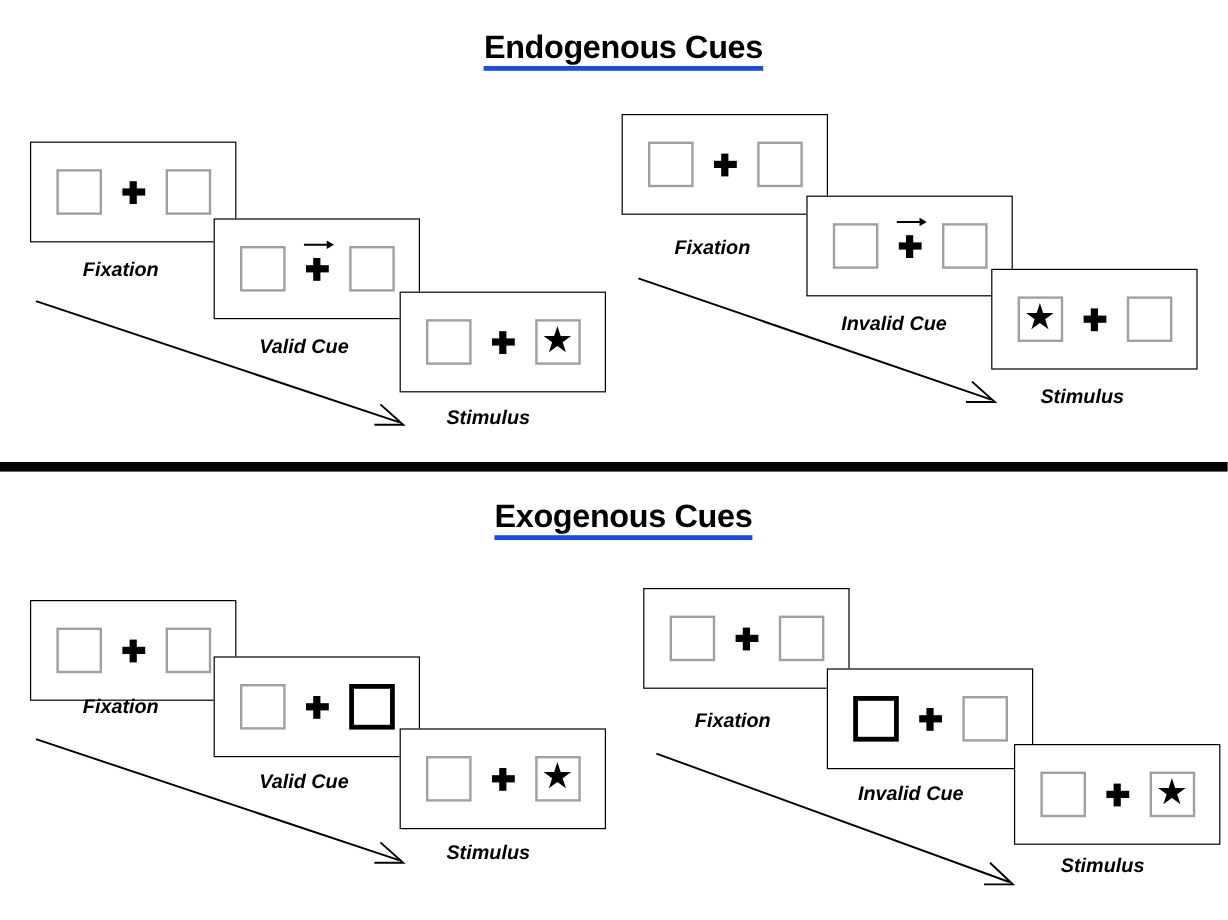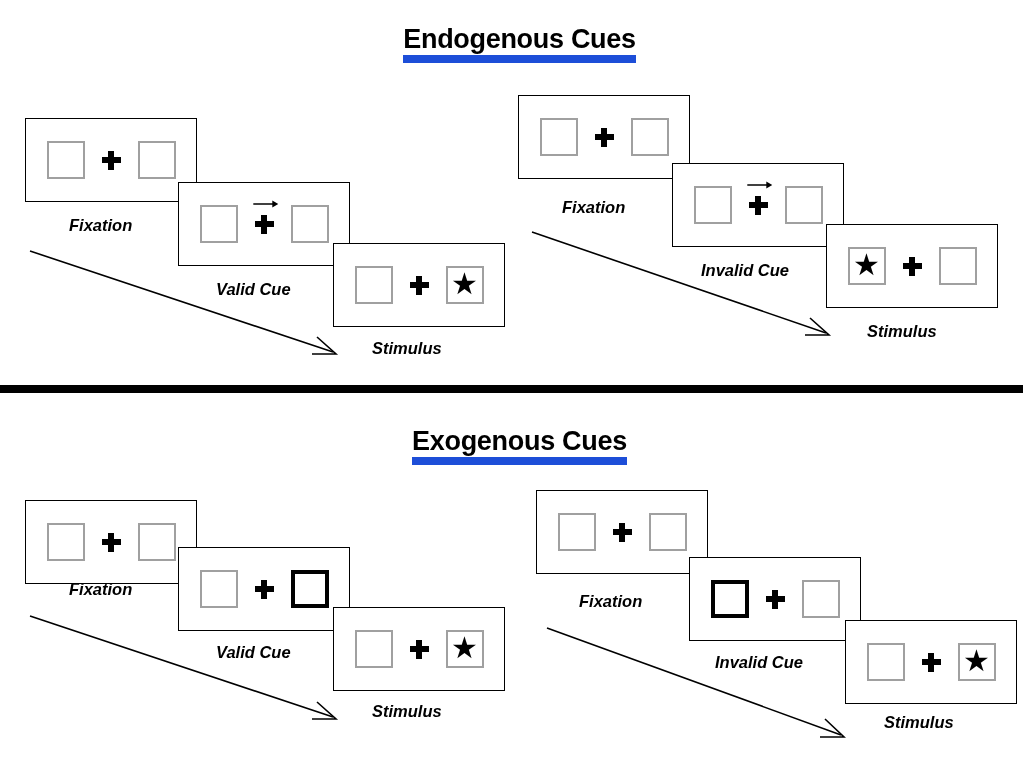--- a/index.html
+++ b/index.html
@@ -20,26 +20,26 @@
   .section-title {
     position: absolute;
     width: 100%;
     text-align: center;
     font-size: 27px;
     font-weight: bold;
     letter-spacing: -0.3px;
     color: #000;
   }
   .section-title span {
-    border-bottom: 8px solid #1d4ed8;
+    border-bottom: 4px solid #1d4ed8;
     padding-bottom: 1px;
     margin-left: 16px;
   }
   #title-endogenous { top: 24px; left: 0; }
-  #title-exogenous  { top: 426px; left: 0; }
+  #title-exogenous  { top: 415px; left: 0; }
 
   
   #divider {
     position: absolute;
     left: 0;
     top: 385px;
     width: 1023px;
     height: 8px;
     background: #000;
   }

